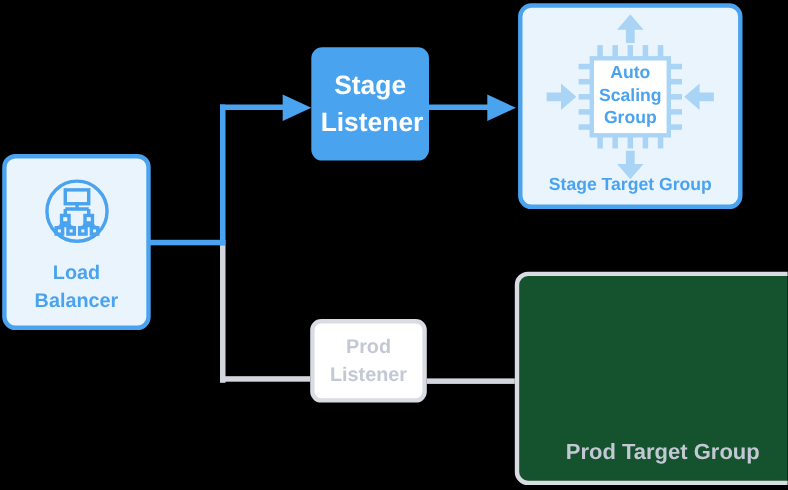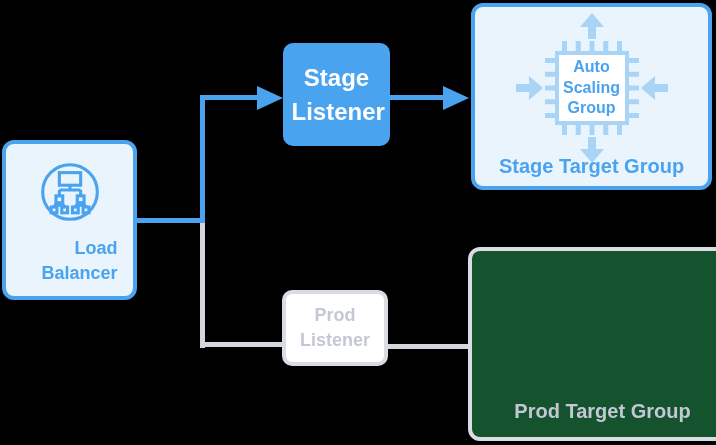--- a/index.html
+++ b/index.html
@@ -29,21 +29,21 @@
     border-radius: 12px;
     justify-content: center;
     padding-top: 6px;
   }
   .lb-label {
     margin-top: 13px;
     color: #4aa3ef;
     font-size: 18px;
     font-weight: 700;
     line-height: 1.35;
-    text-align: right;
+    text-align: center;
     width: 96px;
   }
   
   .stage-listener {
     left: 283px; top: 43px; width: 107px; height: 103px;
     background: #4aa3ef;
     border-radius: 10px;
     justify-content: center;
   }
   .stage-listener-label {
@@ -64,30 +64,30 @@
   .prod-listener-label {
     color: #c3c8d4;
     font-size: 18px;
     font-weight: 700;
     line-height: 1.4;
     text-align: center;
     width: 88px;
   }
   
   .stage-tg {
-    left: 471px; top: 3px; width: 241px; height: 187px;
+    left: 471px; top: 3px; width: 204px; height: 187px;
     background: #eaf4fd;
     border: 4px solid #4aa3ef;
     border-radius: 12px;
   }
   .stage-tg-label {
     margin-top: auto;
     padding-bottom: 8px;
     color: #4aa3ef;
-    font-size: 20px;
+    font-size: 16px;
     font-weight: 700;
     text-align: center;
   }
   .prod-tg {
     left: 468px; top: 247px; width: 269px; height: 194px;
     background: #14532d;
     border: 4px solid #d9dce3;
     border-radius: 12px;
     justify-content: flex-end;
   }

